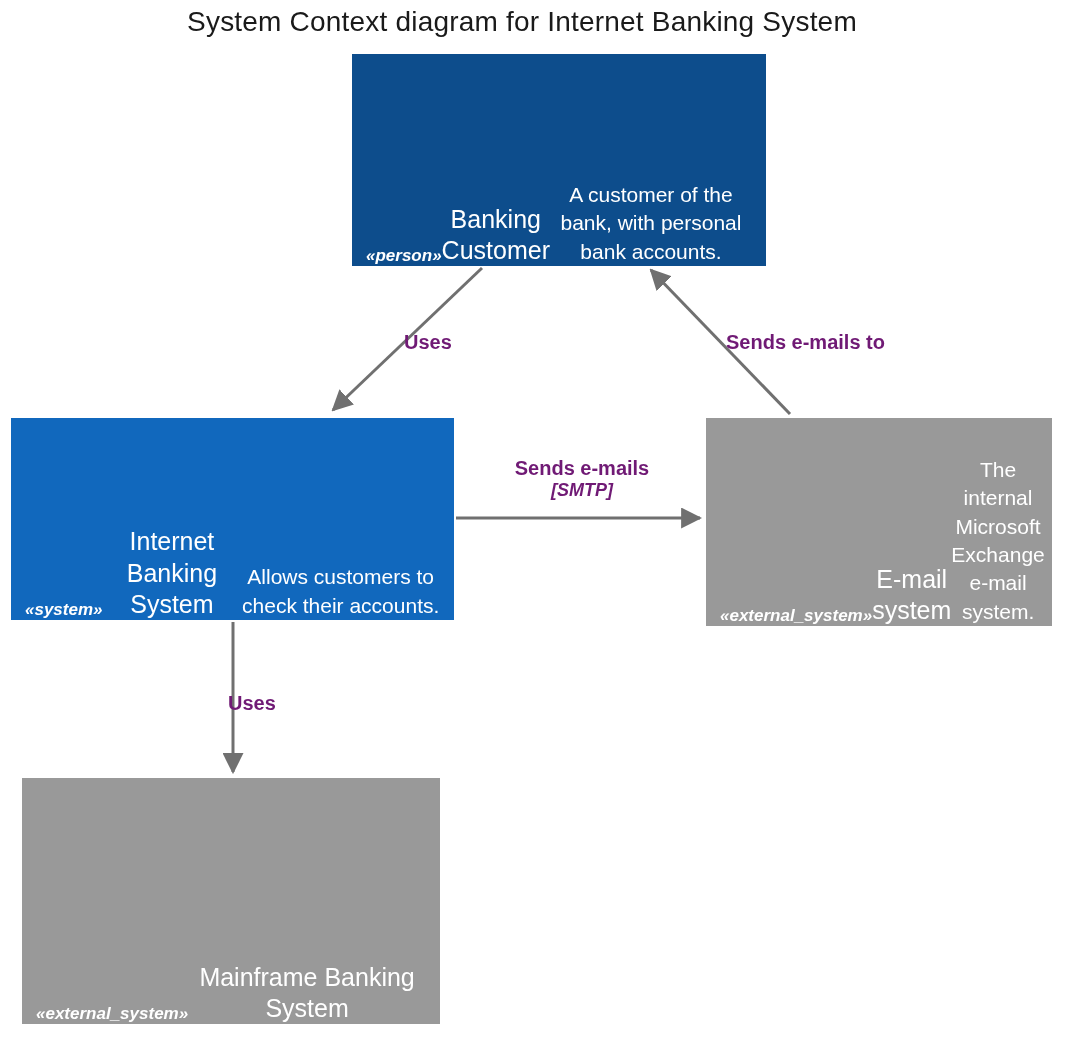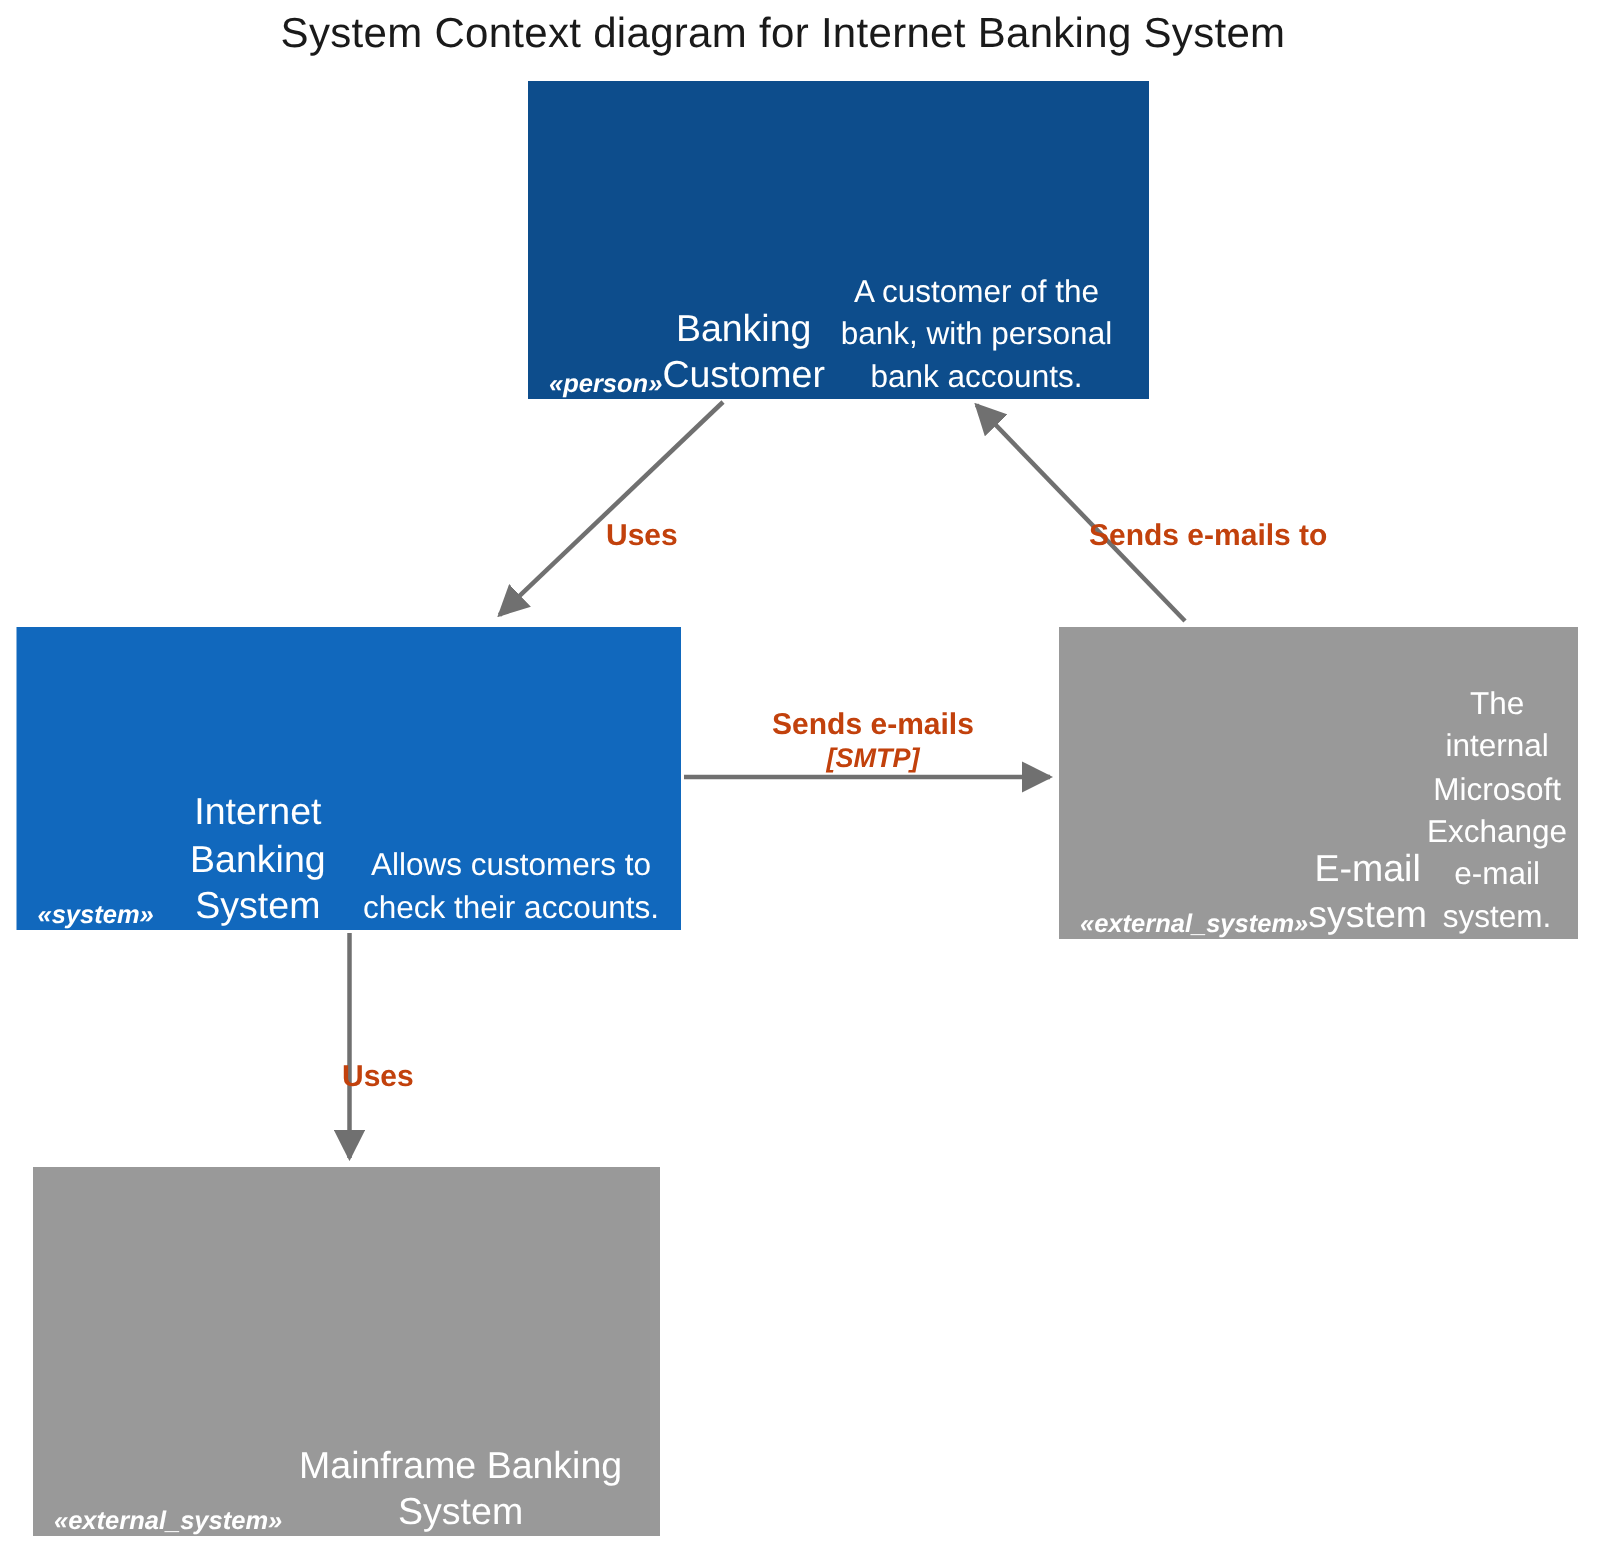--- a/index.html
+++ b/index.html
@@ -82,27 +82,26 @@
     left: 22px;
     top: 778px;
     width: 418px;
     height: 246px;
     background: #999999;
   }
 
   
   .edge-label {
     position: absolute;
-    color: #c2410c;
+    color: #701a75;
     font-weight: bold;
     font-size: 20px;
     line-height: 1.2;
     text-align: center;
     white-space: nowrap;
-    margin-top: 15px;
   }
   .edge-label .tech {
     display: block;
     font-style: italic;
     font-weight: bold;
     font-size: 18px;
   }
   #label-uses-person {
     left: 404px;
     top: 330px;

